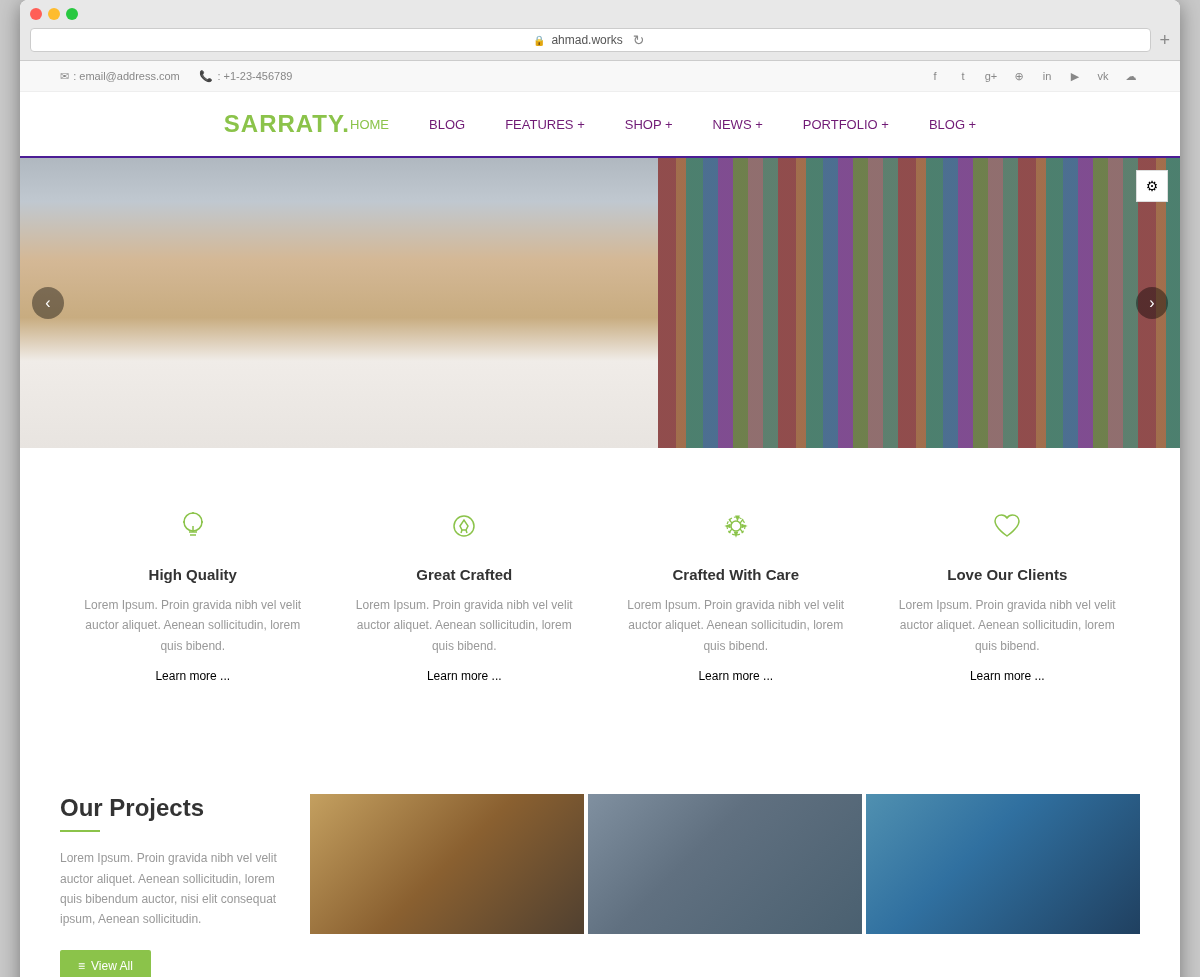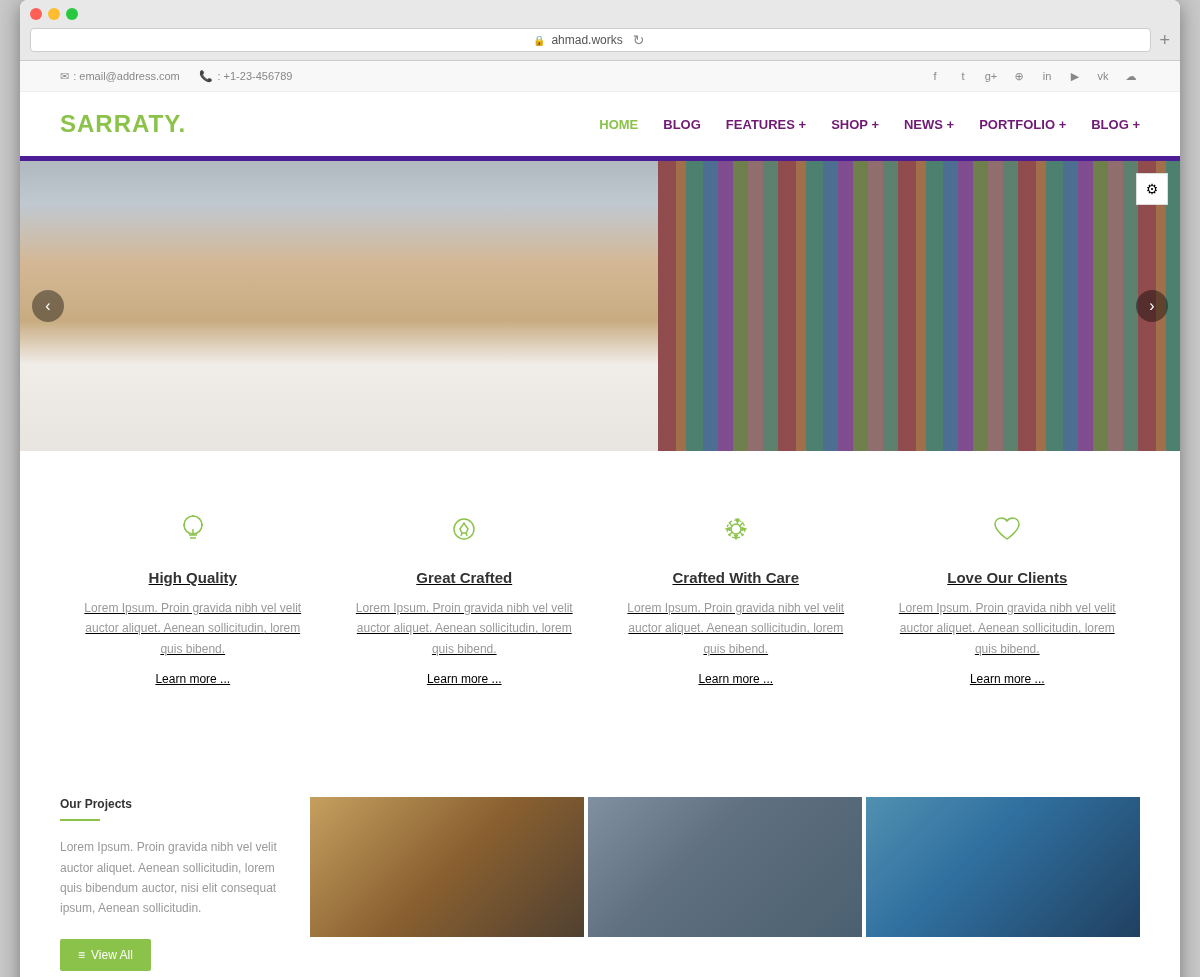--- a/index.html
+++ b/index.html
@@ -82,28 +82,28 @@
     }
     .top-bar-left { display: flex; gap: 20px; font-size: 11px; color: #888; }
     .top-bar-left span { display: flex; align-items: center; gap: 4px; }
     .top-bar-right { display: flex; gap: 10px; }
     .social-icon { width: 18px; height: 18px; display: flex; align-items: center; justify-content: center; font-size: 11px; color: #888; cursor: pointer; }
     
     
     .header {
       padding: 18px 40px;
       display: flex;
-      justify-content: space-between;
-      align-items: center;
-      border-bottom: 5px solid #4c1d95;
+      justify-content: center;
+      align-items: center;
+      border-bottom: 2px solid #4c1d95;
     }
     .logo { font-size: 24px; font-weight: 700; color: #333; letter-spacing: 1px; }
     .logo span { color: #8bc34a; }
     
-    .nav { display: flex; gap: 25px; align-items: center; font-weight: bold; }
+    .nav { display: flex; gap: 40px; align-items: center; }
     .nav-item { font-size: 13px; color: #701a75; cursor: pointer; text-decoration: none; }
     .nav-item.active { color: #8bc34a; }
     
     
     .hero-slider {
       position: relative;
       height: 290px;
       overflow: hidden;
       background: #555;
     }
@@ -164,21 +164,20 @@
       display: flex;
       align-items: center;
       justify-content: center;
       font-size: 14px;
     }
     
     
     .features-section {
       padding: 50px 52px;
       background: #fff;
-      text-decoration: underline;
     }
     .features-grid {
       display: grid;
       grid-template-columns: repeat(4, 1fr);
       gap: 30px;
       text-align: center;
     }
     .feature-item { padding: 10px; }
     .feature-icon {
       font-size: 32px;
@@ -192,21 +191,21 @@
     
     
     .projects-section {
       padding: 50px 40px;
       background: #fff;
       display: flex;
       gap: 30px;
       align-items: flex-start;
     }
     .projects-left { width: 220px; flex-shrink: 0; }
-    .projects-title { font-size: 12px; font-weight: 700; color: #333; margin-bottom: 8px; }
+    .projects-title { font-size: 24px; font-weight: 700; color: #333; margin-bottom: 8px; }
     .projects-underline { width: 40px; height: 2px; background: #8bc34a; margin-bottom: 16px; }
     .projects-desc { font-size: 12px; color: #999; line-height: 1.7; margin-bottom: 20px; }
     .view-all-btn {
       background: #8bc34a;
       color: #fff;
       border: none;
       padding: 9px 18px;
       font-size: 12px;
       cursor: pointer;
       border-radius: 2px;

